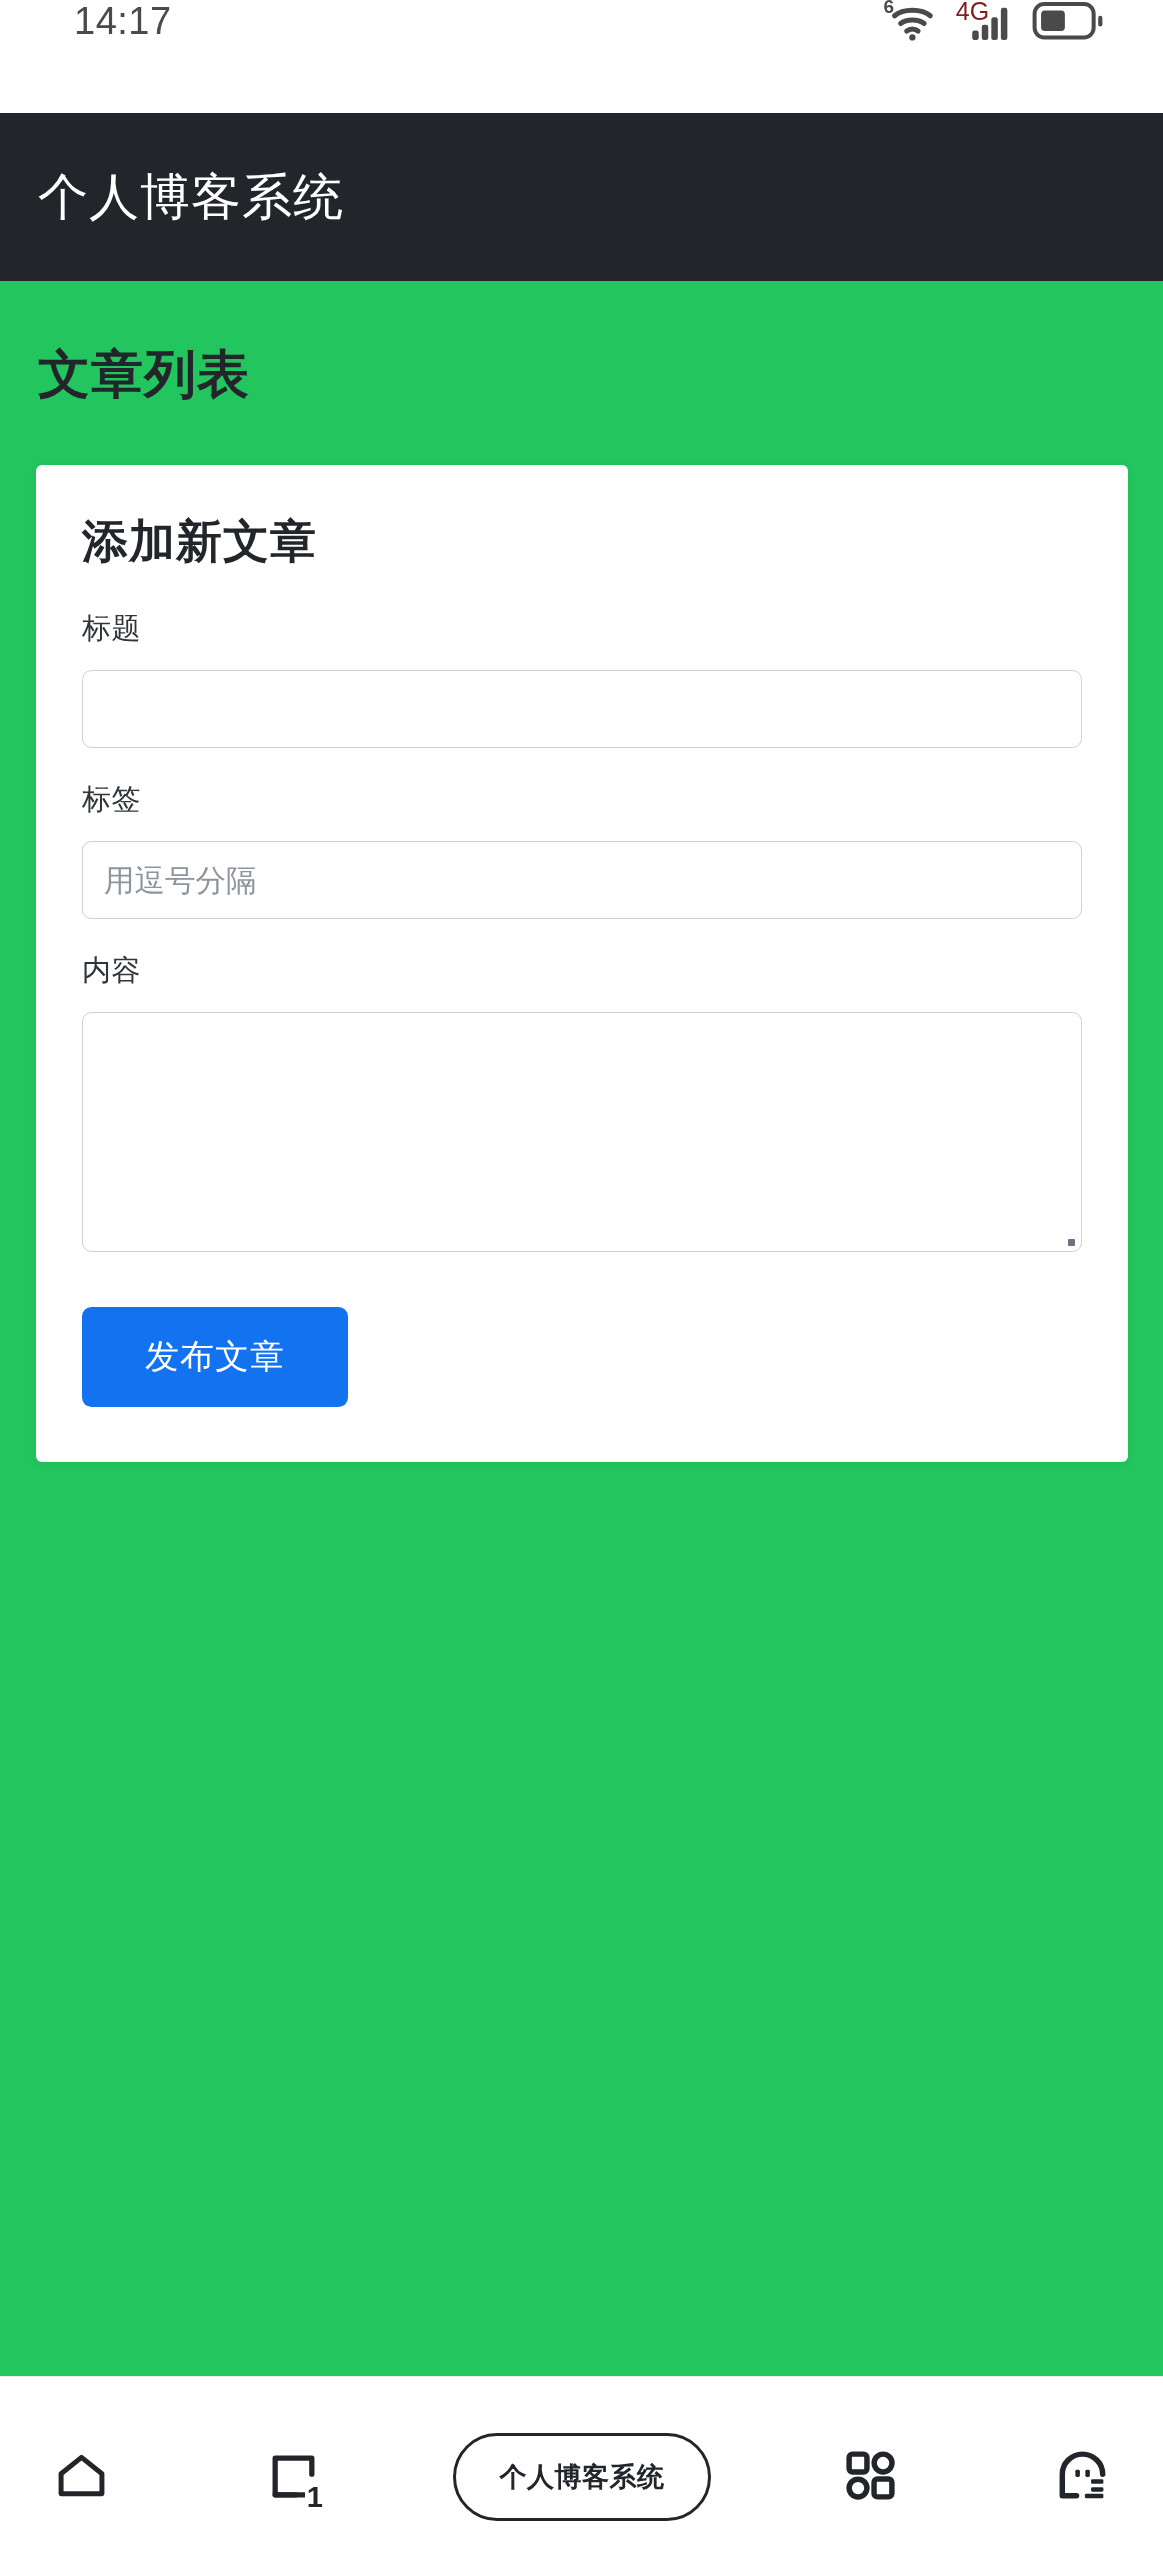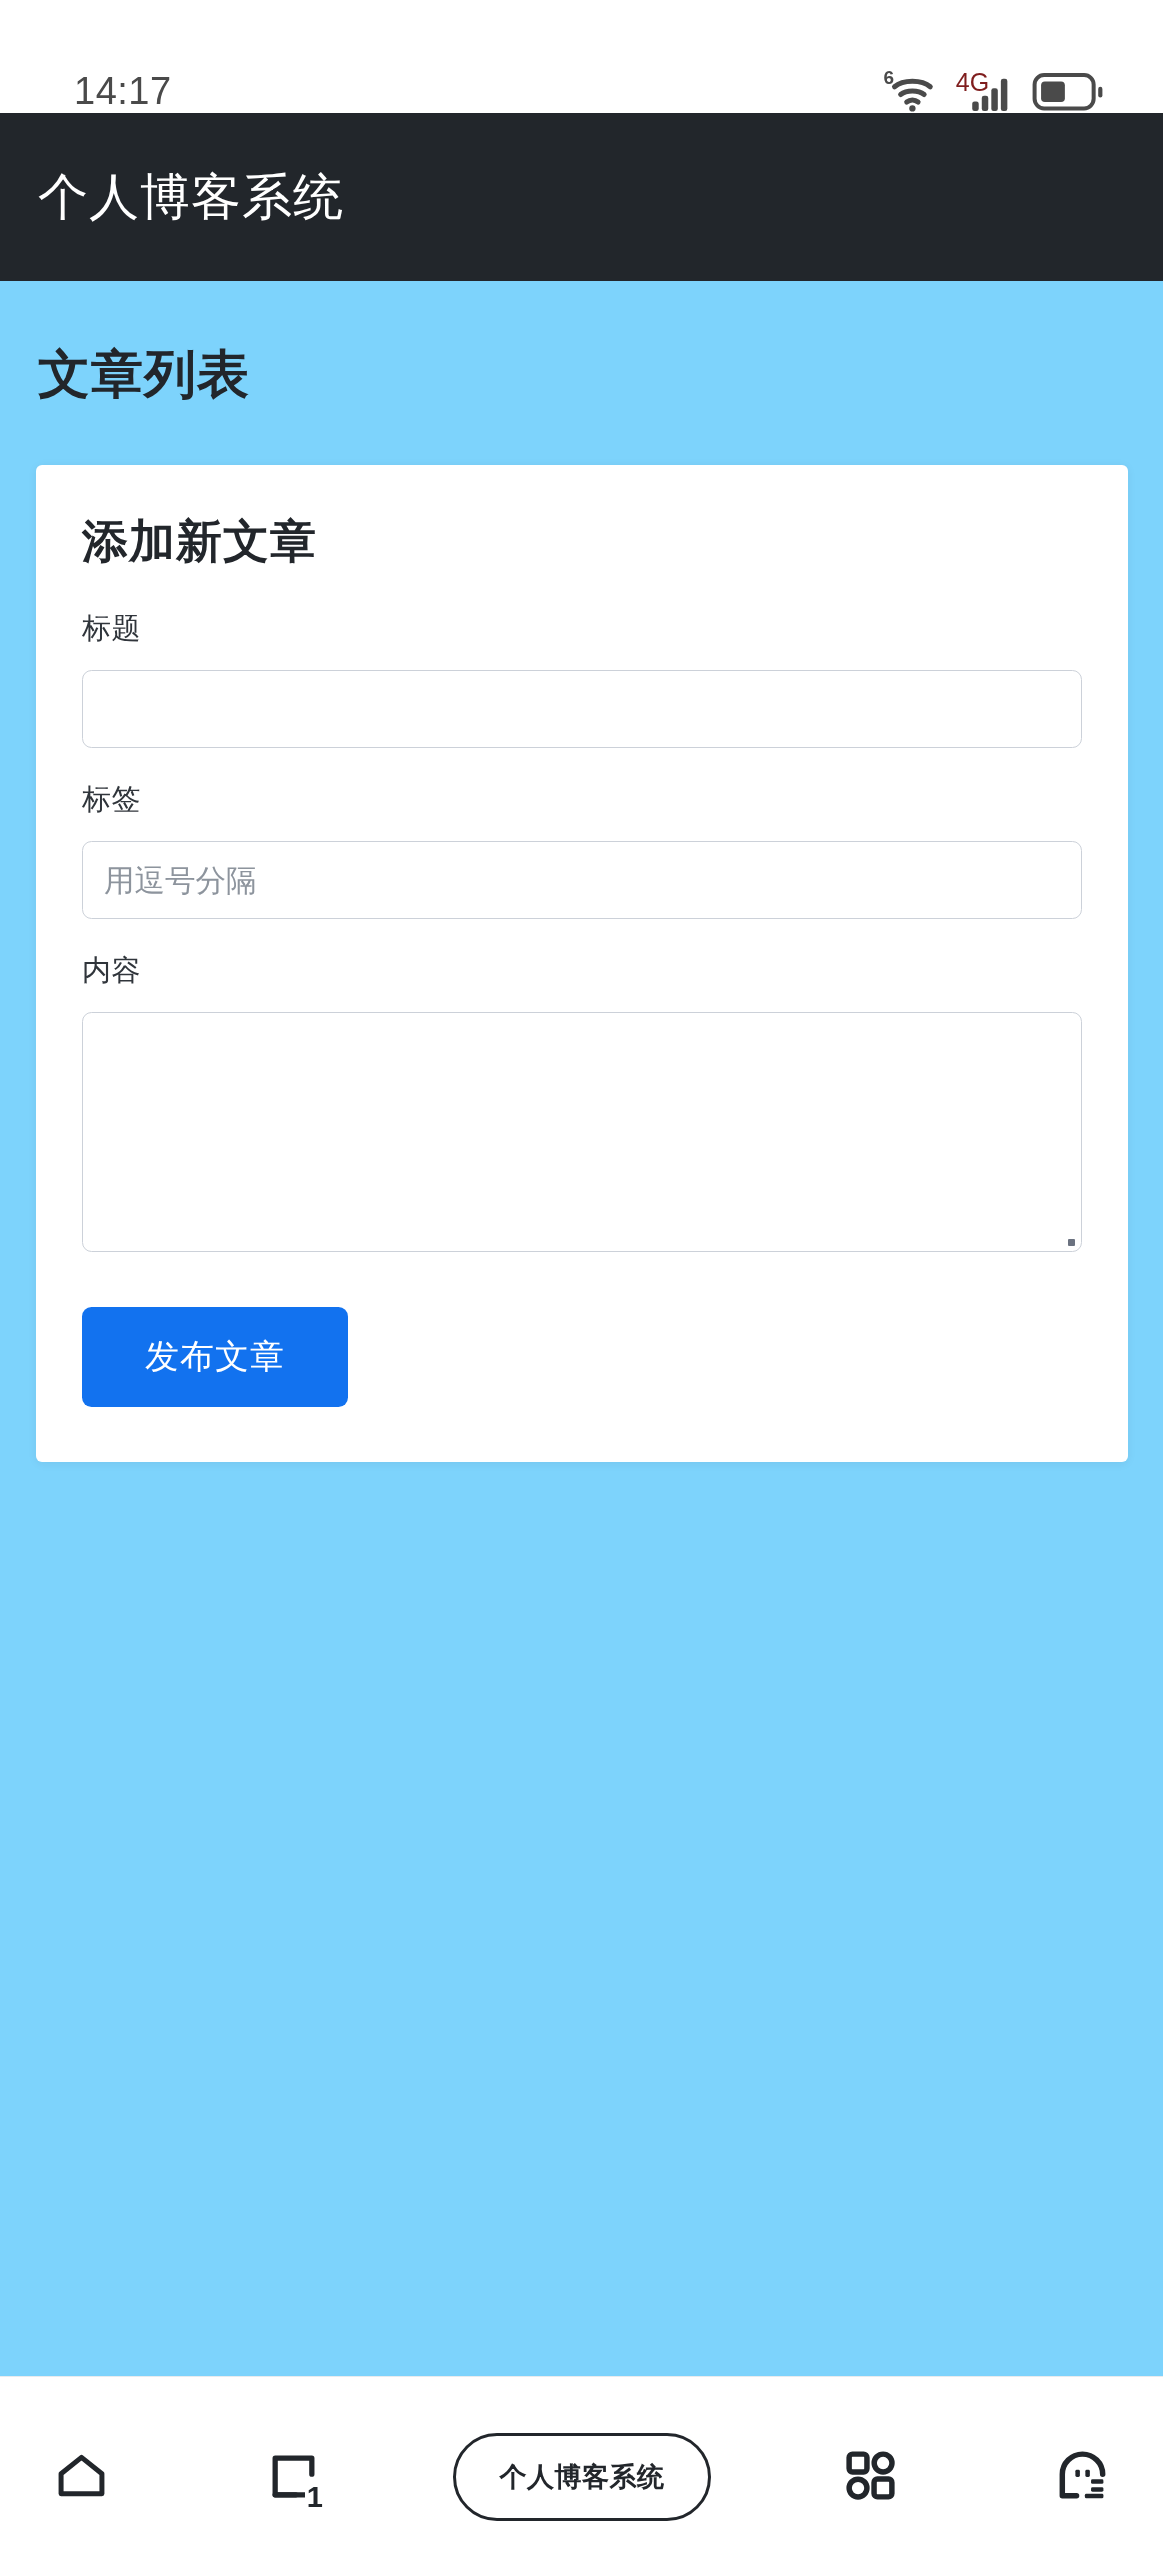--- a/index.html
+++ b/index.html
@@ -19,21 +19,21 @@
     background: #ffffff;
     display: flex;
     flex-direction: column;
   }
 
   
   .status-bar {
     height: 113px;
     background: #ffffff;
     display: flex;
-    align-items: flex-end;
+    align-items: flex-start;
     justify-content: space-between;
     padding: 0 59px 0 74px;
     flex: 0 0 auto;
   }
   .status-time {
     font-size: 38px;
     color: #4a4a4a;
     letter-spacing: 0.5px;
     font-weight: 400;
   }
@@ -72,21 +72,21 @@
   .app-header-title {
     color: #ffffff;
     font-size: 50px;
     font-weight: 400;
     letter-spacing: 1px;
   }
 
   
   .page-body {
     flex: 1 1 auto;
-    background: #7dd3fc;
+    background: #22c55e;
     padding: 59px 36px 0 36px;
     overflow: hidden;
     position: relative;
   }
 
   .page-title {
     font-size: 52px;
     font-weight: 700;
     color: #22262b;
     letter-spacing: 1px;

